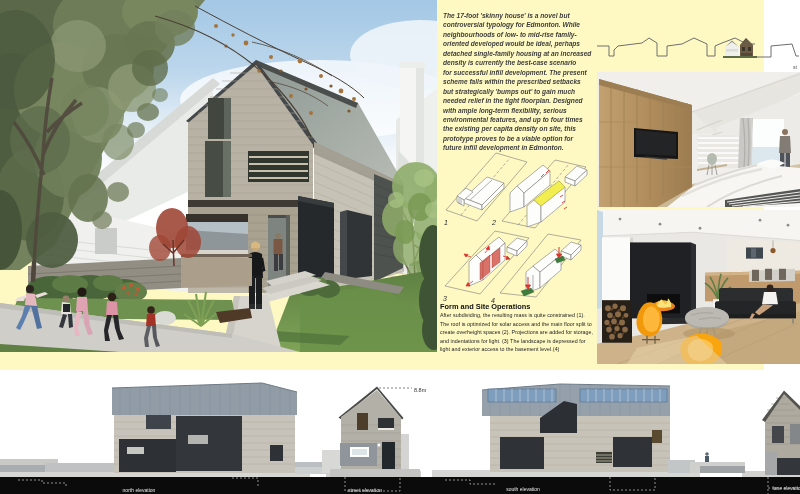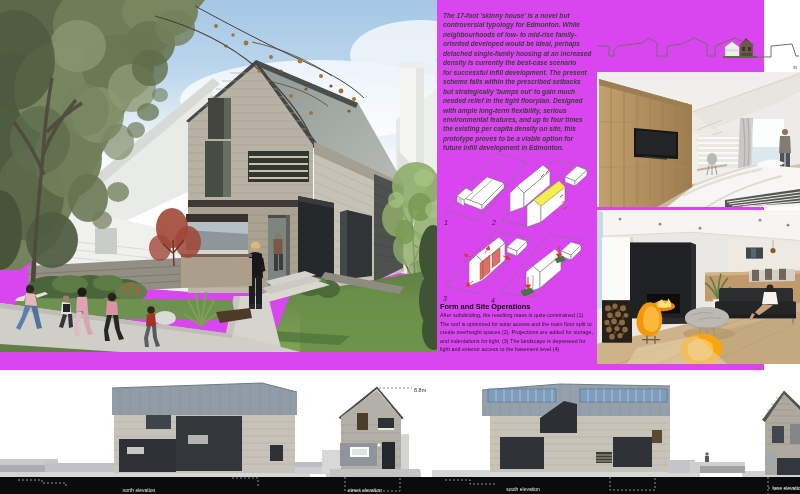--- a/index.html
+++ b/index.html
@@ -1,18 +1,18 @@
 <!DOCTYPE html>
 <html><head>
 <meta charset="utf-8">
 <style>
   html,body{margin:0;padding:0;background:#ffffff;}
   body{width:800px;height:494px;overflow:hidden;font-family:"Liberation Sans",sans-serif;}
   .abs{position:absolute;}
-  #board{position:relative;width:764px;height:494px;background:#d946ef;}
+  #board{position:relative;width:764px;height:494px;background:#fef9c3;}
   .introtext{font-style:italic;font-weight:bold;color:#3d3d3d;font-size:6.6px;line-height:9.45px;}
   .smalltext{color:#222;font-size:5.3px;line-height:8.55px;letter-spacing:0.05px;}
 </style>
 </head>
 <body>
 <div id="board">
 
 <div class="abs" style="left:0;top:0;width:437px;height:353px;">
 <svg width="437" height="353" viewBox="0 0 437 353">
   <defs>

